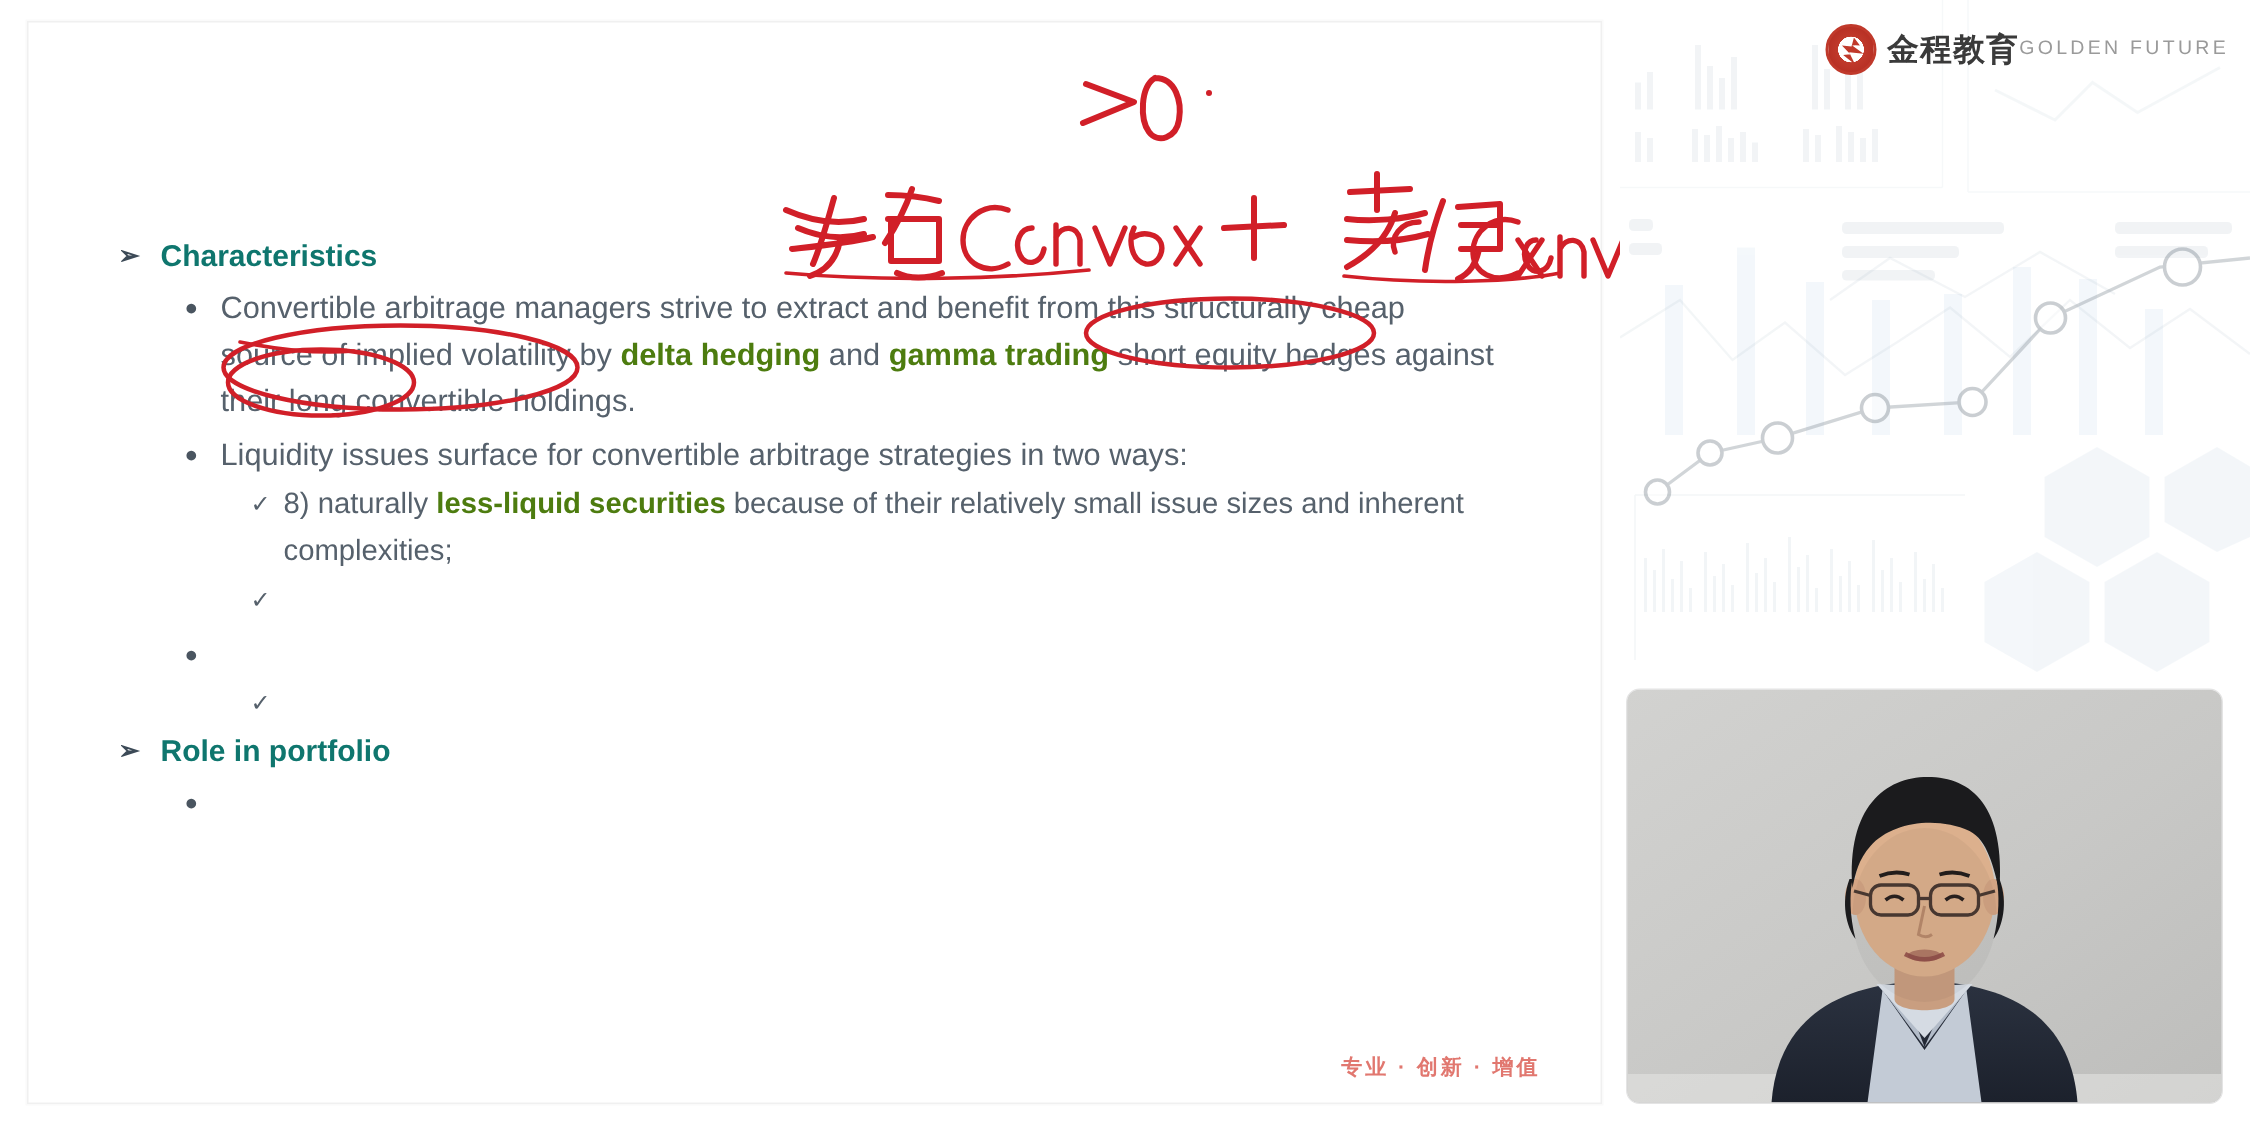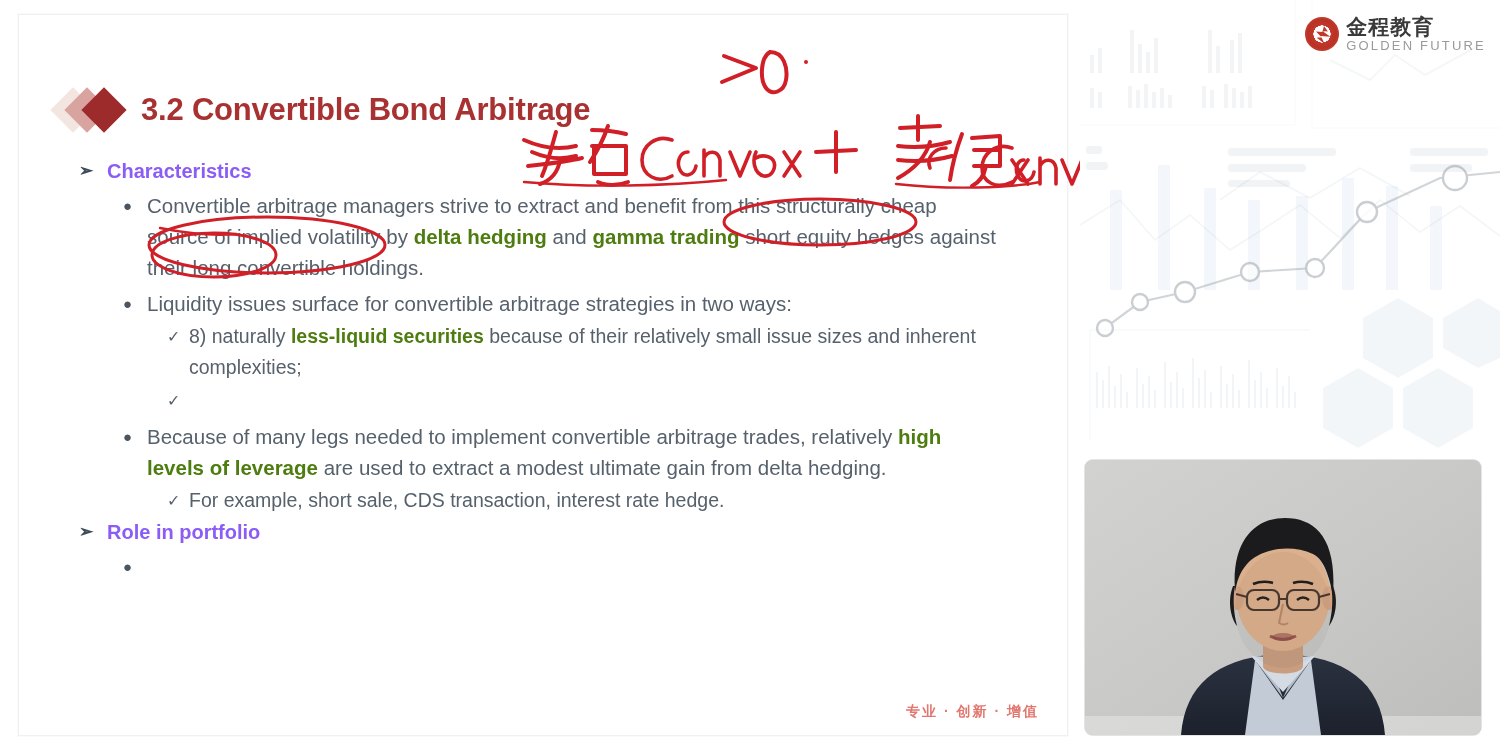--- a/index.html
+++ b/index.html
@@ -31,35 +31,35 @@
   .slide-title {
     font-size: 31px; font-weight: bold; color: #a83232;
     letter-spacing: -0.2px; white-space: nowrap;
   }
 
   
   .body-area { position: absolute; left: 60px; top: 140px; width: 990px; color: #4a5560; }
 
   .lvl1 { display: flex; align-items: flex-start; margin-top: 2px; }
   .lvl1 .arrow { width: 28px; flex: none; font-size: 17px; color: #3c4a57; line-height: 28px; font-weight: bold; }
-  .lvl1 .t { font-size: 20px; font-weight: bold; color: #8b5cf6; line-height: 28px; }
+  .lvl1 .t { font-size: 20px; font-weight: bold; color: #0f766e; line-height: 28px; }
 
   .lvl2 { display: flex; align-items: flex-start; margin-top: 5px; padding-left: 44px; }
   .lvl2 .dot { width: 24px; flex: none; color: #4a5560; font-size: 15px; line-height: 31px; }
   .lvl2 .t { font-size: 20.5px; line-height: 31px; color: #56616c; max-width: 850px; }
 
   .lvl3 { display: flex; align-items: flex-start; margin-top: 2px; padding-left: 88px; }
   .lvl3 .chk { width: 22px; flex: none; color: #56616c; font-size: 16px; line-height: 31px; }
   .lvl3 .t { font-size: 19.5px; line-height: 31px; color: #56616c; max-width: 790px; }
 
   .b { font-weight: bold; color: #4d7c0f; }
   .ul { text-decoration: underline; text-decoration-color: #9aa4ad; text-underline-offset: 3px; }
 
   .footer-cn {
-    position: absolute; right: 28px; bottom: 14px;
+    position: absolute; right: 40px; bottom: 14px;
     font-size: 14px; color: #e1776f; letter-spacing: 2px; font-weight: bold;
   }
 
   
   #ink { position: absolute; left: 0; top: 0; width: 1500px; height: 750px; pointer-events: none; }
 
   
   #right-top {
     position: absolute; left: 1080px; top: 0px; width: 420px; height: 450px;
     background: #ffffff; overflow: hidden;
@@ -71,45 +71,37 @@
   .logo-mark {
     width: 34px; height: 34px; border-radius: 50%;
     background: radial-gradient(circle at 50% 50%, #ffffff 0%, #ffffff 40%, #c0392b 41%, #b0281f 100%);
     border: 2px solid #c0392b; position: relative;
   }
   .logo-mark::after {
     content: ""; position: absolute; left: 8px; top: 7px; width: 16px; height: 18px;
     background: #c0392b;
     clip-path: polygon(55% 0%, 80% 30%, 45% 28%, 95% 60%, 35% 55%, 60% 100%, 10% 65%, 40% 62%, 5% 30%, 45% 33%);
   }
-  .logo-text { display: flex; flex-direction: column; line-height: 1; }
+  .logo-text { display: flex; flex-direction: row; line-height: 1; }
   .logo-cn { font-size: 21px; font-weight: bold; color: #3a3a3a; letter-spacing: 1px; }
   .logo-en { font-size: 13px; color: #9a9a9a; letter-spacing: 2.2px; margin-top: 2px; }
 
   #right-bottom {
     position: absolute; left: 1085px; top: 460px; width: 396px; height: 275px;
     background: #c9c9c7; border-radius: 8px; overflow: hidden;
     box-shadow: 0 0 0 1px #e4e4e4;
   }
 </style>
 </head>
 <body>
 
 <div id="app">
 
   <div id="slide">
 
-    <div class="title-row">
-      <div class="diamonds">
-        <div class="dia d1"></div>
-          <div class="dia d2"></div>
-          <div class="dia d3"></div>
-      </div>
-      <div class="slide-title">3.2 Convertible Bond Arbitrage</div>
-    </div>
 
     <div class="body-area" id="body-area">
         <div class="lvl1">
           <div class="arrow">➢</div>
           <div class="t">Characteristics</div>
         </div>
         <div class="lvl2">
           <div class="dot">●</div>
           <div class="t"><span>Convertible arbitrage managers strive to extract and benefit from this structurally cheap source of implied volatility by </span><span class="b">delta hedging</span><span> and </span><span class="b">gamma trading</span><span> short equity hedges against their long convertible holdings.</span></div>
         </div>
@@ -119,25 +111,23 @@
         </div>
         <div class="lvl3">
           <div class="chk">✓</div>
           <div class="t"><span>8) naturally </span><span class="b">less-liquid securities</span><span> because of their relatively small issue sizes and inherent complexities;</span></div>
         </div>
         <div class="lvl3">
           <div class="chk">✓</div>
         </div>
         <div class="lvl2">
           <div class="dot">●</div>
-          <div class="t"><span>Because of many legs needed to implement convertible arbitrage trades, relatively </span><span class="b">high levels of leverage</span><span> are used to extract a modest ultimate gain from delta hedging.</span></div>
         </div>
         <div class="lvl3">
           <div class="chk">✓</div>
-          <div class="t"><span>For example, short sale, CDS transaction, interest rate hedge.</span></div>
         </div>
         <div class="lvl1">
           <div class="arrow">➢</div>
           <div class="t">Role in portfolio</div>
         </div>
         <div class="lvl2">
           <div class="dot">●</div>
         </div>
       </div>
 

